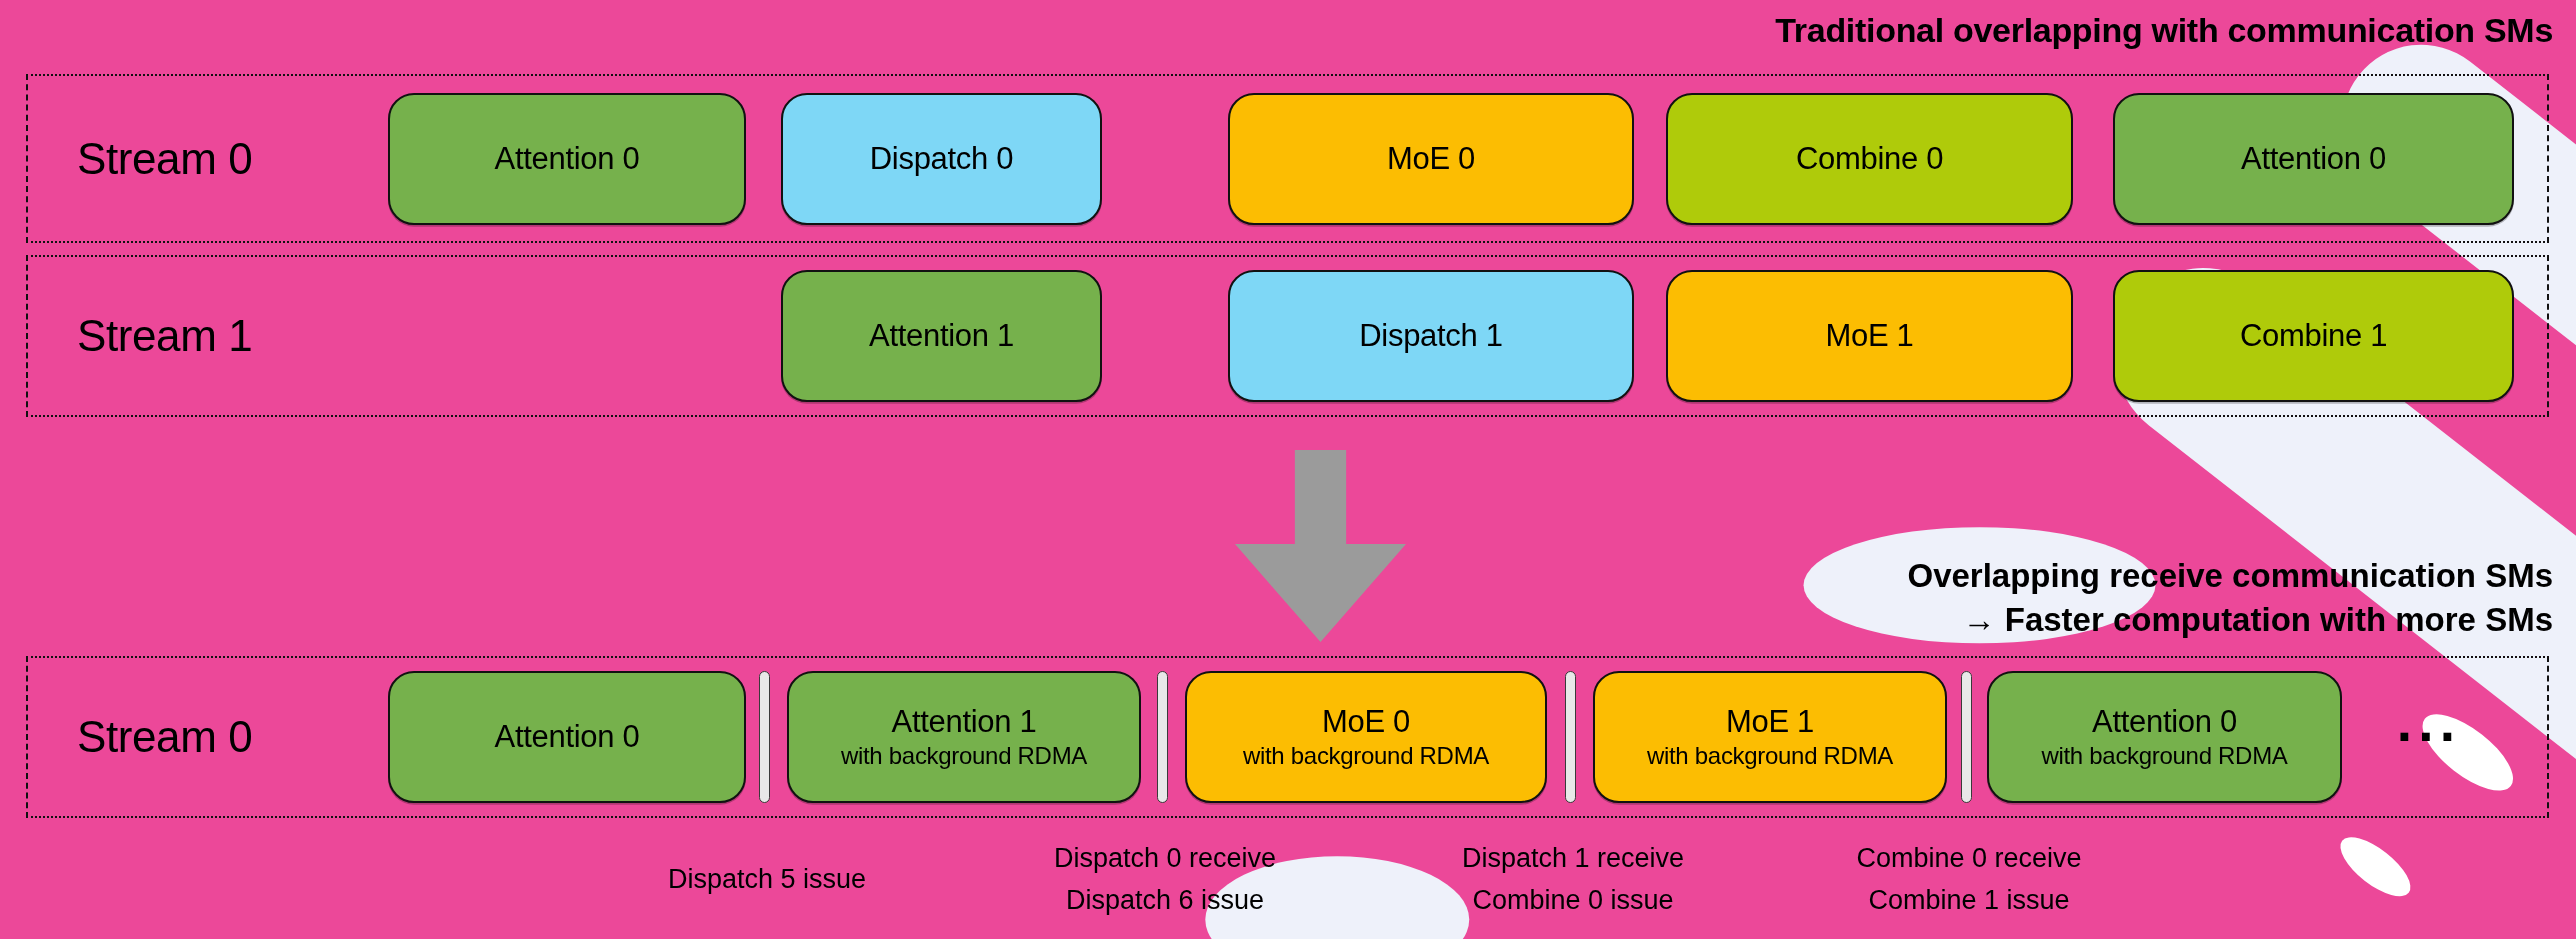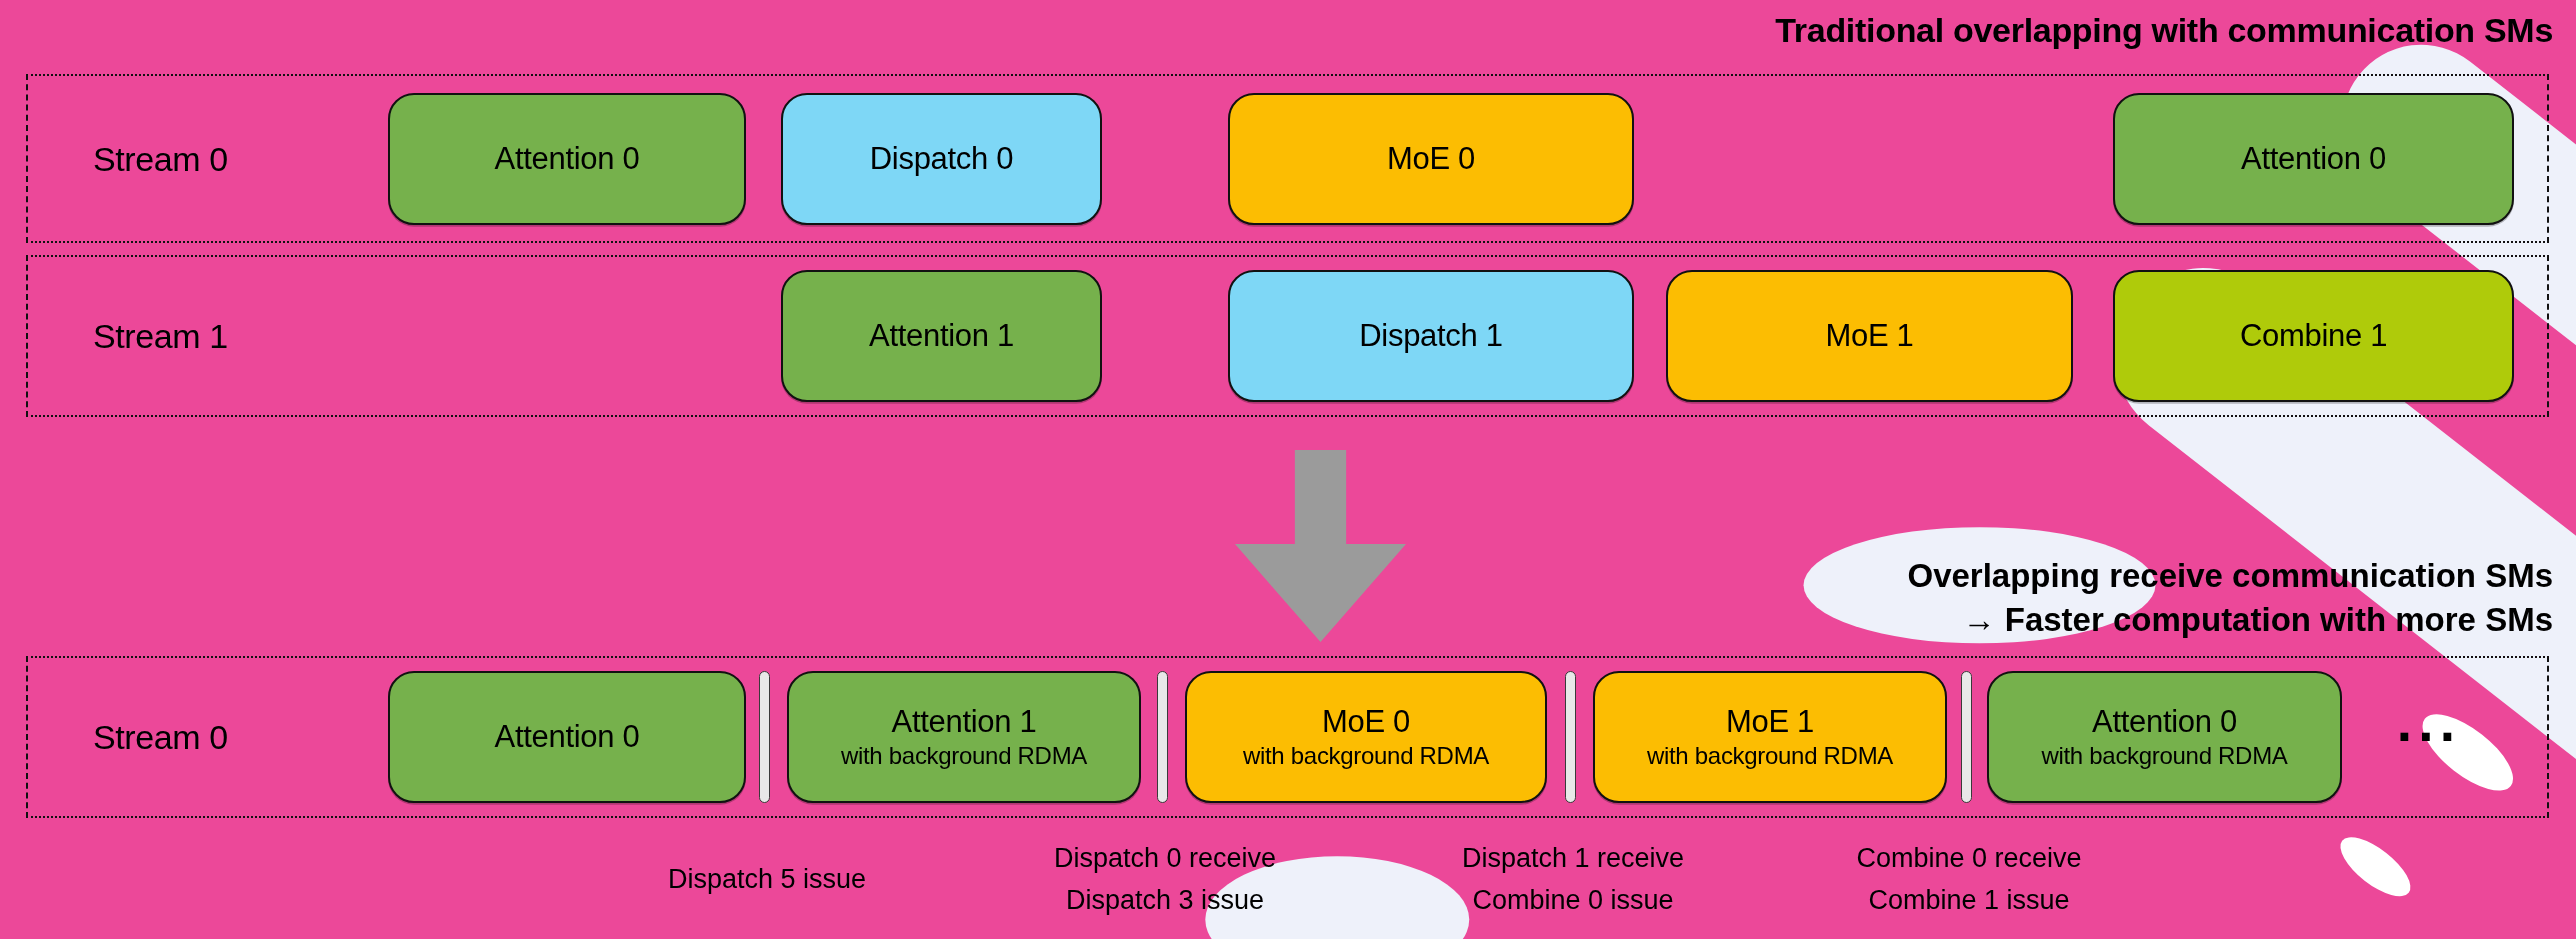--- a/index.html
+++ b/index.html
@@ -12,21 +12,21 @@
   
   .title-top{position:absolute;top:10.6px;right:23px;font-size:34px;font-weight:700;letter-spacing:-0.3px;white-space:nowrap;}
   .title-bottom{position:absolute;top:554px;right:23px;font-size:33px;font-weight:700;text-align:right;line-height:44px;white-space:nowrap;}
 
   
   .sbox{position:absolute;left:26px;width:2523px;border:2.6px #111;border-style:dotted dashed;box-sizing:border-box;background:transparent;}
   .box1{top:74px;height:169px;}
   .box2{top:255px;height:162px;}
   .box3{top:656px;height:162px;}
 
-  .stream-label{position:absolute;left:49px;top:50%;transform:translateY(-50%);font-size:34px;letter-spacing:-0.4px;white-space:nowrap;margin-left:16px;}
+  .stream-label{position:absolute;left:49px;top:50%;transform:translateY(-50%);font-size:44px;letter-spacing:-0.4px;white-space:nowrap;}
 
   
   .blk{
     position:absolute;top:50%;transform:translateY(-50%);height:132px;
     border:2.6px solid #111;border-radius:26px;box-sizing:border-box;
     display:flex;flex-direction:column;align-items:center;justify-content:center;gap:2.6px;
     box-shadow:0 1.8px 0 rgba(0,0,0,0.25);
   }
   .blk-label{font-size:31px;letter-spacing:-0.3px;white-space:nowrap;}
   .blk-sub{font-size:24px;letter-spacing:-0.3px;white-space:nowrap;}
@@ -86,20 +86,23 @@
     <div class="stream-label">Stream 0</div>
     <div class="blk s0" style="background-color: rgb(118, 177, 76);">
       <span class="blk-label">Attention 0</span>
     </div>
     <div class="blk s1" style="background-color: rgb(126, 215, 246);">
       <span class="blk-label">Dispatch 0</span>
     </div>
     <div class="blk s2" style="background-color: rgb(252, 189, 2);">
       <span class="blk-label">MoE 0</span>
     </div>
+    <div class="blk s3" style="background-color: rgb(175, 203, 10);">
+      <span class="blk-label">Combine 0</span>
+    </div>
     <div class="blk s4" style="background-color: rgb(118, 177, 76);">
       <span class="blk-label">Attention 0</span>
     </div>
   </div>
 
   <div class="sbox box2">
     <div class="stream-label">Stream 1</div>
     <div class="blk s1" style="background-color: rgb(118, 177, 76);">
       <span class="blk-label">Attention 1</span>
     </div>
@@ -157,21 +160,21 @@
     </div>
 
     <div class="dots">...</div>
   </div>
 
   <div class="annot an0">
     <span>Dispatch 5 issue</span>
   </div>
   <div class="annot an1">
     <span>Dispatch 0 receive</span>
-    <span>Dispatch 3 issue</span>
+    <span>Dispatch 6 issue</span>
   </div>
   <div class="annot an2">
     <span>Dispatch 1 receive</span>
     <span>Combine 0 issue</span>
   </div>
   <div class="annot an3">
     <span>Combine 0 receive</span>
     <span>Combine 1 issue</span>
   </div>
 

